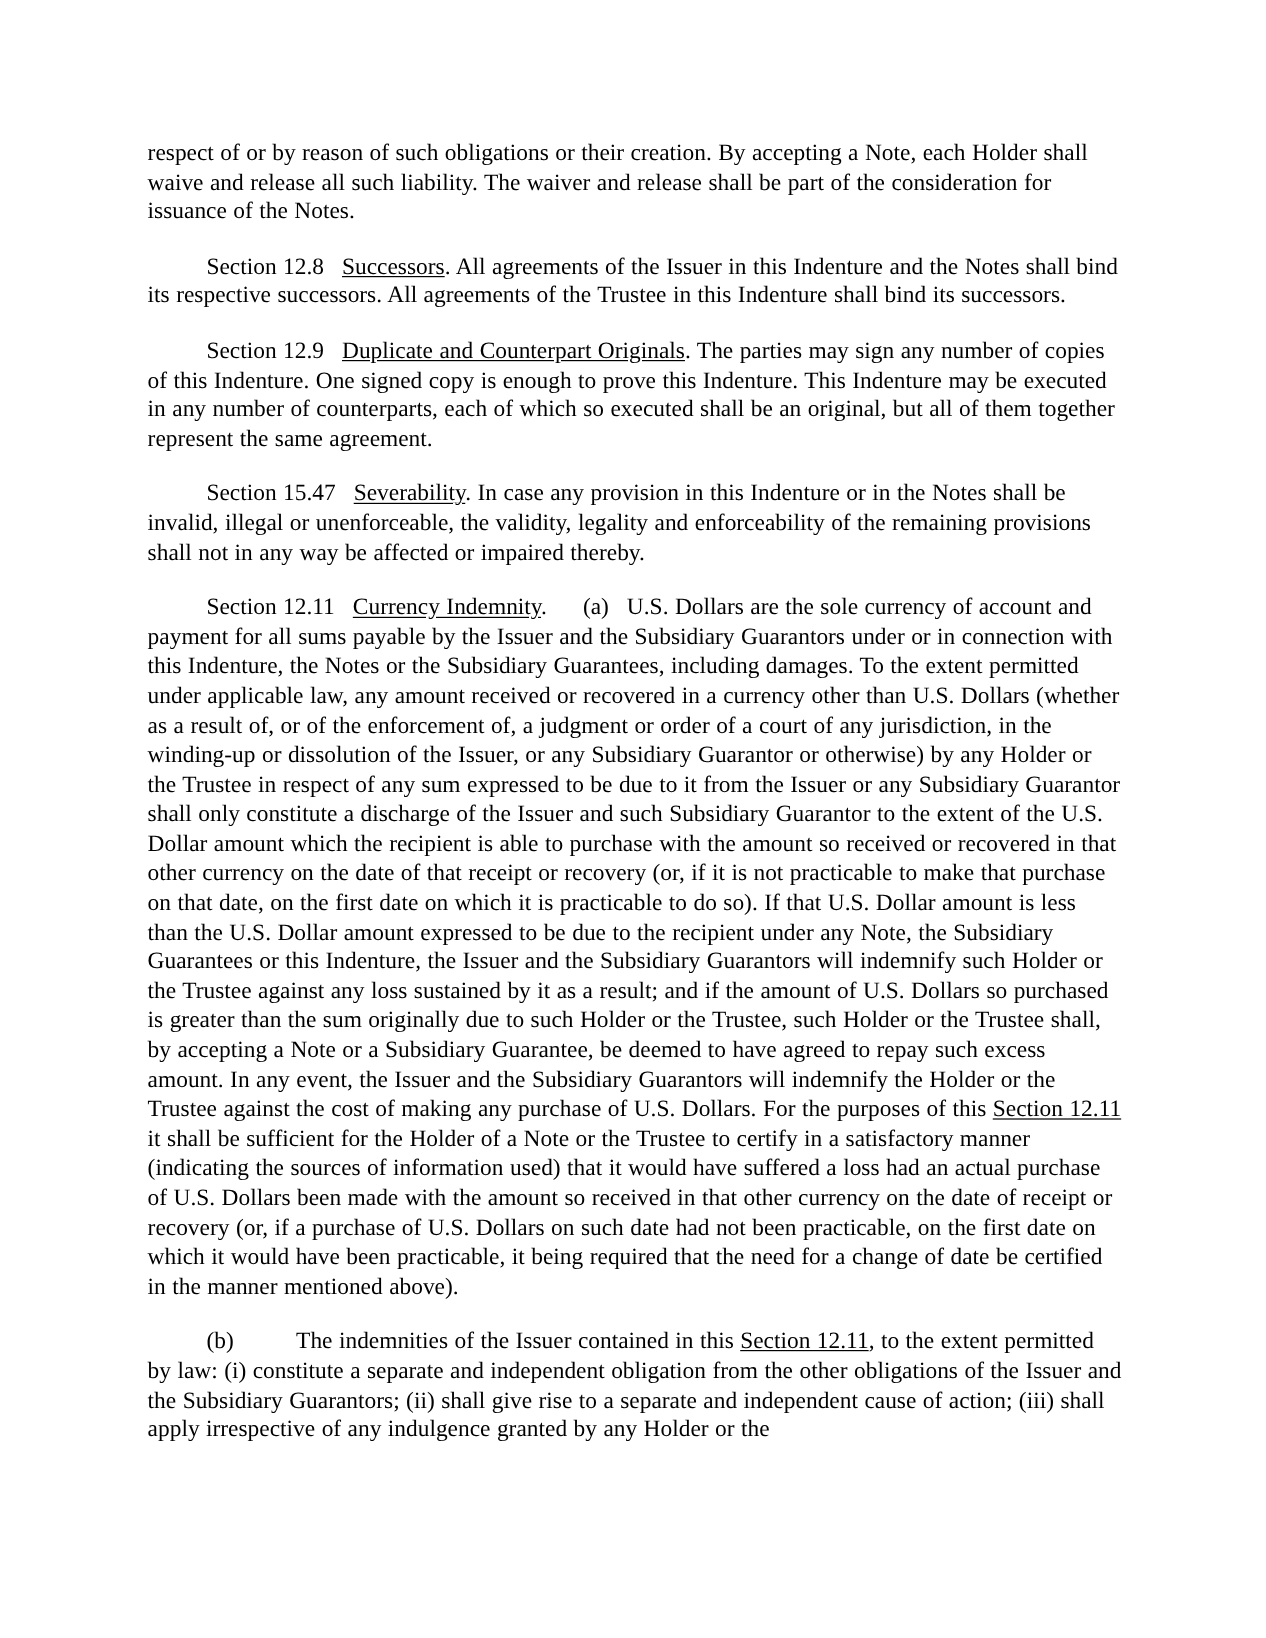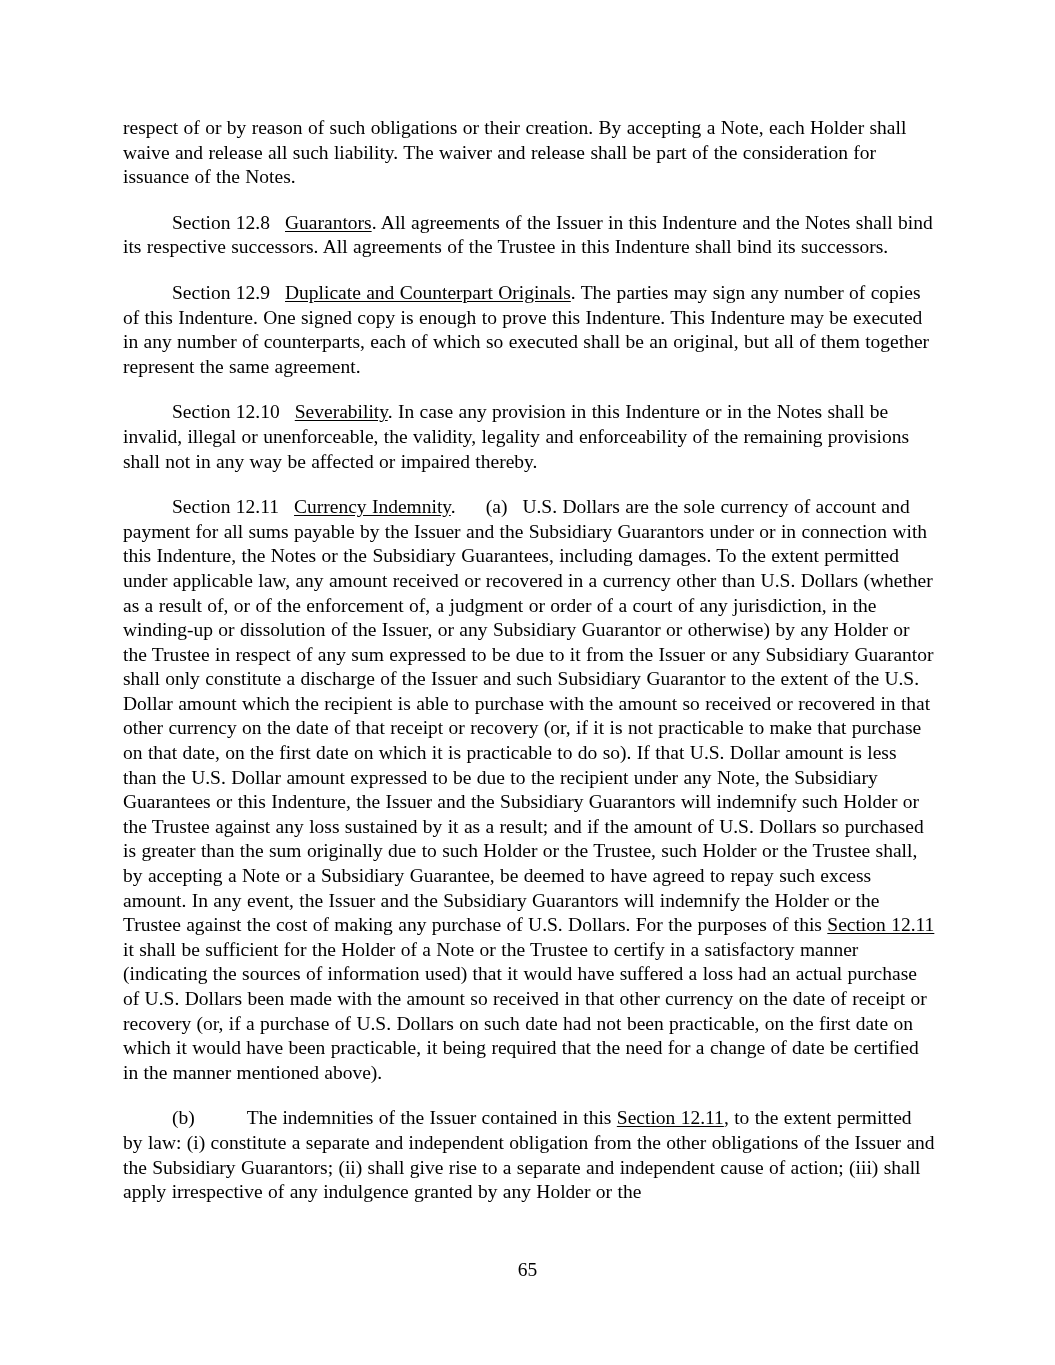--- a/index.html
+++ b/index.html
@@ -50,22 +50,19 @@
     font-size: 19.5px;
     line-height: 24.6px;
   }
 </style>
 </head>
 <body>
 
 <div class="sheet">
   <div class="content">
       <p class="para"><span>respect of or by reason of such obligations or their creation. By accepting a Note, each Holder shall waive and release all such liability. The waiver and release shall be part of the consideration for issuance of the Notes.</span></p>
-      <p class="para indent"><span class="gap-tab">Section 12.8</span><span class="u">Guarantors</span><span>. All agreements of the Issuer in this Indenture and the Notes shall bind its respective successors. All agreements of the Trustee in this Indenture shall bind its successors.</span></p>
+      <p class="para indent"><span class="gap-tab">Section 12.8</span><span class="u">Successors</span><span>. All agreements of the Issuer in this Indenture and the Notes shall bind its respective successors. All agreements of the Trustee in this Indenture shall bind its successors.</span></p>
       <p class="para indent"><span class="gap-tab">Section 12.9</span><span class="u">Duplicate and Counterpart Originals</span><span>. The parties may sign any number of copies of this Indenture. One signed copy is enough to prove this Indenture. This Indenture may be executed in any number of counterparts, each of which so executed shall be an original, but all of them together represent the same agreement.</span></p>
-      <p class="para indent"><span class="gap-tab">Section 12.10</span><span class="u">Severability</span><span>. In case any provision in this Indenture or in the Notes shall be invalid, illegal or unenforceable, the validity, legality and enforceability of the remaining provisions shall not in any way be affected or impaired thereby.</span></p>
+      <p class="para indent"><span class="gap-tab">Section 15.47</span><span class="u">Severability</span><span>. In case any provision in this Indenture or in the Notes shall be invalid, illegal or unenforceable, the validity, legality and enforceability of the remaining provisions shall not in any way be affected or impaired thereby.</span></p>
       <p class="para indent"><span class="gap-tab">Section 12.11</span><span class="u">Currency Indemnity</span><span class="gap-wide">.</span><span class="gap-item">(a)</span><span>U.S. Dollars are the sole currency of account and payment for all sums payable by the Issuer and the Subsidiary Guarantors under or in connection with this Indenture, the Notes or the Subsidiary Guarantees, including damages. To the extent permitted under applicable law, any amount received or recovered in a currency other than U.S. Dollars (whether as a result of, or of the enforcement of, a judgment or order of a court of any jurisdiction, in the winding-up or dissolution of the Issuer, or any Subsidiary Guarantor or otherwise) by any Holder or the Trustee in respect of any sum expressed to be due to it from the Issuer or any Subsidiary Guarantor shall only constitute a discharge of the Issuer and such Subsidiary Guarantor to the extent of the U.S. Dollar amount which the recipient is able to purchase with the amount so received or recovered in that other currency on the date of that receipt or recovery (or, if it is not practicable to make that purchase on that date, on the first date on which it is practicable to do so). If that U.S. Dollar amount is less than the U.S. Dollar amount expressed to be due to the recipient under any Note, the Subsidiary Guarantees or this Indenture, the Issuer and the Subsidiary Guarantors will indemnify such Holder or the Trustee against any loss sustained by it as a result; and if the amount of U.S. Dollars so purchased is greater than the sum originally due to such Holder or the Trustee, such Holder or the Trustee shall, by accepting a Note or a Subsidiary Guarantee, be deemed to have agreed to repay such excess amount. In any event, the Issuer and the Subsidiary Guarantors will indemnify the Holder or the Trustee against the cost of making any purchase of U.S. Dollars. For the purposes of this </span><span class="u">Section 12.11</span><span> it shall be sufficient for the Holder of a Note or the Trustee to certify in a satisfactory manner (indicating the sources of information used) that it would have suffered a loss had an actual purchase of U.S. Dollars been made with the amount so received in that other currency on the date of receipt or recovery (or, if a purchase of U.S. Dollars on such date had not been practicable, on the first date on which it would have been practicable, it being required that the need for a change of date be certified in the manner mentioned above).</span></p>
       <p class="para indent"><span class="gap-b">(b)</span><span>The indemnities of the Issuer contained in this </span><span class="u">Section 12.11</span><span>, to the extent permitted by law: (i) constitute a separate and independent obligation from the other obligations of the Issuer and the Subsidiary Guarantors; (ii) shall give rise to a separate and independent cause of action; (iii) shall apply irrespective of any indulgence granted by any Holder or the</span></p>
     </div>
-  <div class="footer">
-    <span>65</span>
-  </div>
 </div>
 
 </body></html>

